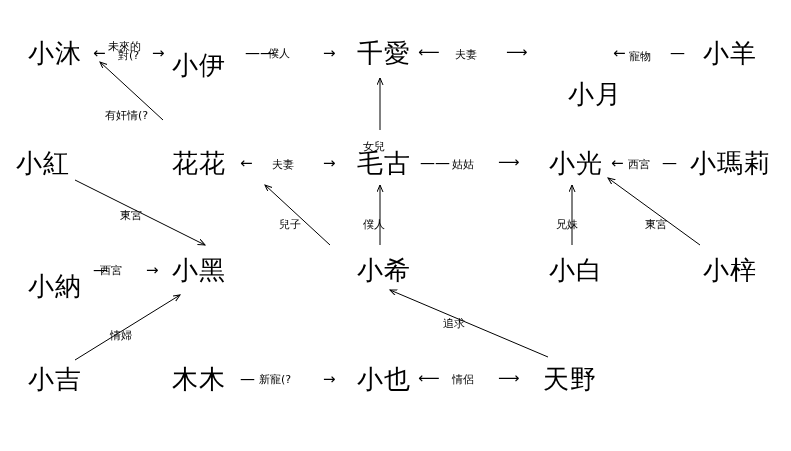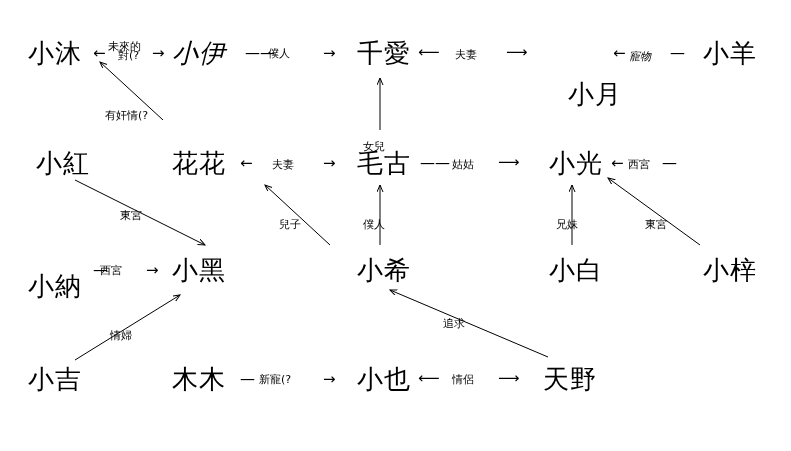--- a/index.html
+++ b/index.html
@@ -64,29 +64,30 @@
         <line x1="380" y1="130" x2="380" y2="78" stroke="#000000" stroke-width="1" marker-end="url(#arrowhead)"></line>
         <line x1="380" y1="245" x2="380" y2="185" stroke="#000000" stroke-width="1" marker-end="url(#arrowhead)"></line>
         <line x1="572" y1="245" x2="572" y2="185" stroke="#000000" stroke-width="1" marker-end="url(#arrowhead)"></line>
         <line x1="700" y1="245" x2="608" y2="178" stroke="#000000" stroke-width="1" marker-end="url(#arrowhead)"></line>
         <line x1="75" y1="360" x2="180" y2="295" stroke="#000000" stroke-width="1" marker-end="url(#arrowhead)"></line>
         <line x1="548" y1="357" x2="390" y2="290" stroke="#000000" stroke-width="1" marker-end="url(#arrowhead)"></line>
       </g>
   </svg>
 
   <div class="node" style="left:28px;  top:40px;">小沐</div>
-  <div class="node" style="left:172px; top:40px;font-style:italic;">小伊</div>
+  <div class="node" style="left:172px; top:52px;">小伊</div>
   <div class="node" style="left:357px; top:40px;">千愛</div>
   <div class="node" style="left:568px; top:40px;margin-top:41px;">小月</div>
   <div class="node" style="left:703px; top:40px;">小羊</div>
 
-  <div class="node" style="left:36px;  top:150px;text-align:center;">小紅</div>
+  <div class="node" style="left:16px;  top:150px;text-align:center;">小紅</div>
   <div class="node" style="left:172px; top:150px;">花花</div>
   <div class="node" style="left:357px; top:150px;">毛古</div>
   <div class="node" style="left:549px; top:150px;">小光</div>
+  <div class="node" style="left:690px; top:150px;">小瑪莉</div>
 
   <div class="node" style="left:28px;  top:273px;">小納</div>
   <div class="node" style="left:172px; top:257px;">小黑</div>
   <div class="node" style="left:357px; top:257px;">小希</div>
   <div class="node" style="left:549px; top:257px;">小白</div>
   <div class="node" style="left:703px; top:257px;">小梓</div>
 
   <div class="node" style="left:28px;  top:366px;">小吉</div>
   <div class="node" style="left:172px; top:366px;">木木</div>
   <div class="node" style="left:357px; top:366px;">小也</div>
@@ -113,21 +114,21 @@
 
   <div class="conn" style="left:240px; top:372px;">—</div>
   <div class="conn" style="left:323px; top:372px;">→</div>
   <div class="conn" style="left:418px; top:371px;">⟵</div>
   <div class="conn" style="left:498px; top:371px;">⟶</div>
 
   <div class="edge-label" style="left:108px; top:33px;margin-top:8px;">未來的</div>
   <div class="edge-label" style="left:118px; top:50px;">對(?</div>
   <div class="edge-label" style="left:268px; top:48px;">僕人</div>
   <div class="edge-label" style="left:455px; top:49px;">夫妻</div>
-  <div class="edge-label" style="left:629px; top:51px;font-style:italic;">寵物</div>
+  <div class="edge-label" style="left:629px; top:51px;">寵物</div>
   <div class="edge-label" style="left:105px; top:110px;">有奸情(?</div>
   <div class="edge-label" style="left:363px; top:99px;margin-top:42px;">女兒</div>
   <div class="edge-label" style="left:272px; top:159px;">夫妻</div>
   <div class="edge-label" style="left:452px; top:159px;">姑姑</div>
   <div class="edge-label" style="left:628px; top:159px;">西宮</div>
   <div class="edge-label" style="left:120px; top:210px;">東宮</div>
   <div class="edge-label" style="left:279px; top:219px;">兒子</div>
   <div class="edge-label" style="left:363px; top:219px;">僕人</div>
   <div class="edge-label" style="left:556px; top:219px;">兄妹</div>
   <div class="edge-label" style="left:645px; top:219px;">東宮</div>

